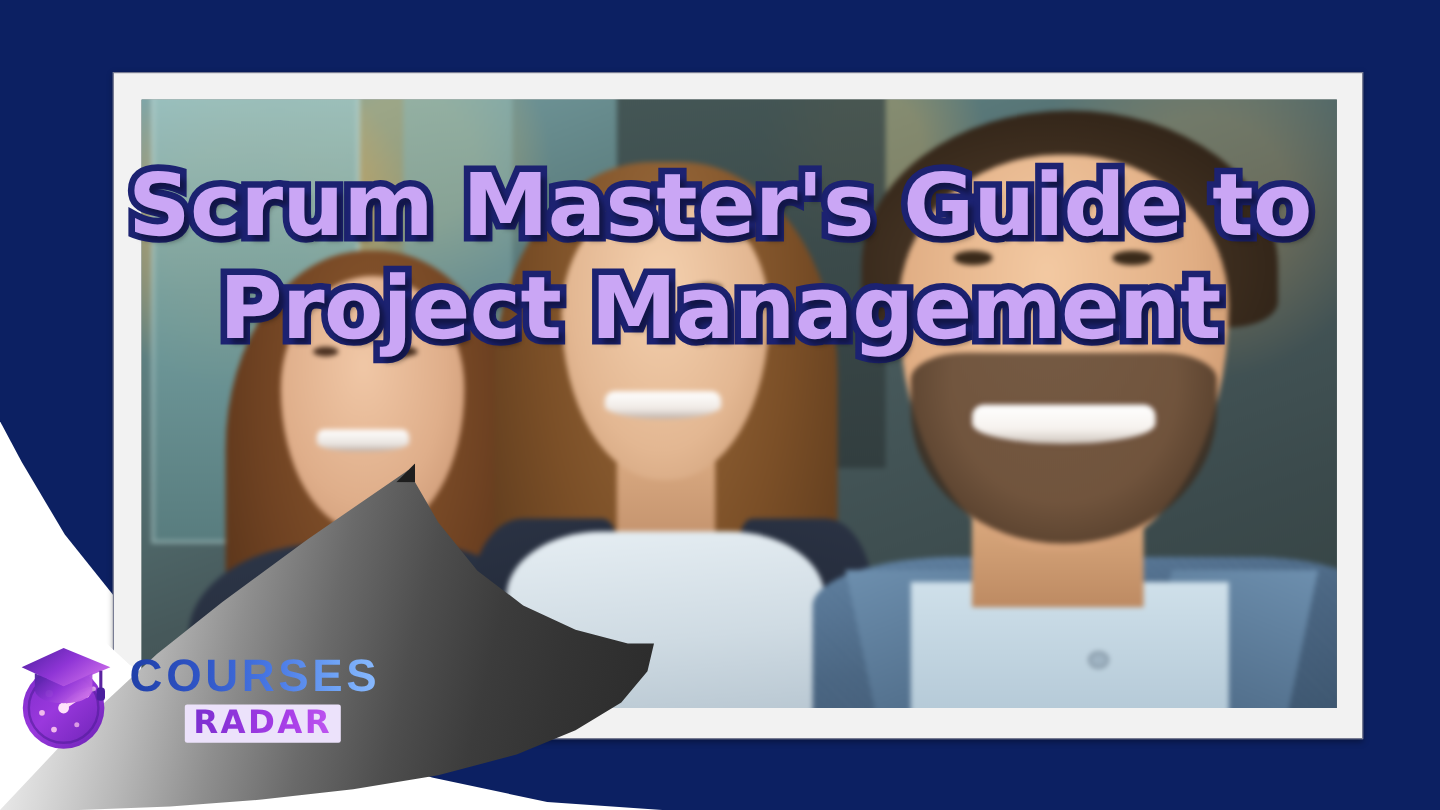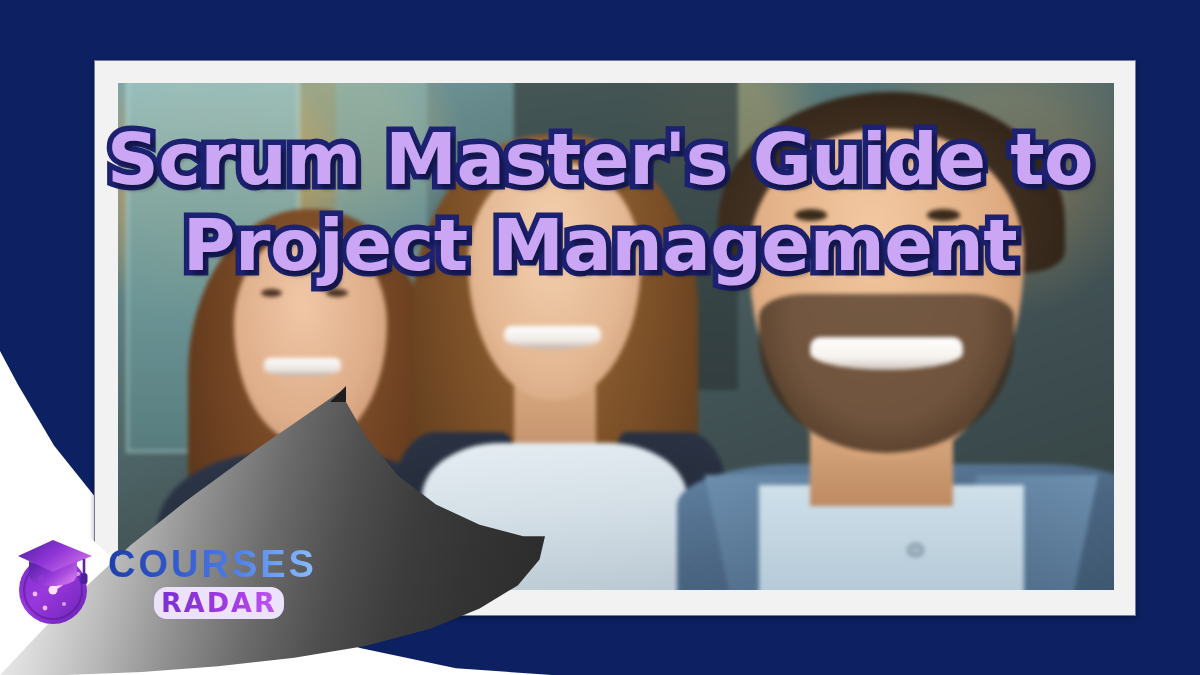--- a/index.html
+++ b/index.html
@@ -204,21 +204,21 @@
   }
   .pC-btn{
     position:absolute; left:78.6%; top:89%;
     width:1.5%; height:2.4%;
     background:#9fb3c2; border-radius:50%;
     box-shadow:0 0 0 1px rgba(30,45,62,.6);
   }
 
   
   .headline-wrap{
-    position:absolute; left:0; top:116px;
+    position:absolute; left:0; top:128px;
     width:1200px;
     text-align:center;
     pointer-events:none;
   }
   .headline{
     display:block;
     font-family:"DejaVu Sans", sans-serif;
     font-weight:700;
     font-size:72px;
     line-height:86px;
@@ -297,21 +297,21 @@
     line-height:38px;
     letter-spacing:3px;
     background:linear-gradient(92deg,#1f3fa8 0%, #2f55c6 28%, #4a7ae6 58%, #6fa3f5 82%, #8bbcff 100%);
     -webkit-background-clip:text; background-clip:text;
     -webkit-text-fill-color:transparent; color:transparent;
     display:block;
   }
   .brand-radar-wrap{
     margin-top:4px; margin-left:46px;
     background:#ece2fb;
-    border-radius:13px;
+    border-radius:2px;
     padding:1px 7px 2px 7px;
     display:inline-block;
   }
   .brand-radar{
     font-family:"DejaVu Sans", sans-serif;
     font-weight:700;
     font-size:27px; line-height:29px;
     letter-spacing:2px;
     background:linear-gradient(92deg,#7b2fd0 0%, #9636de 40%, #a93fe8 70%, #bf57f0 100%);
     -webkit-background-clip:text; background-clip:text;

